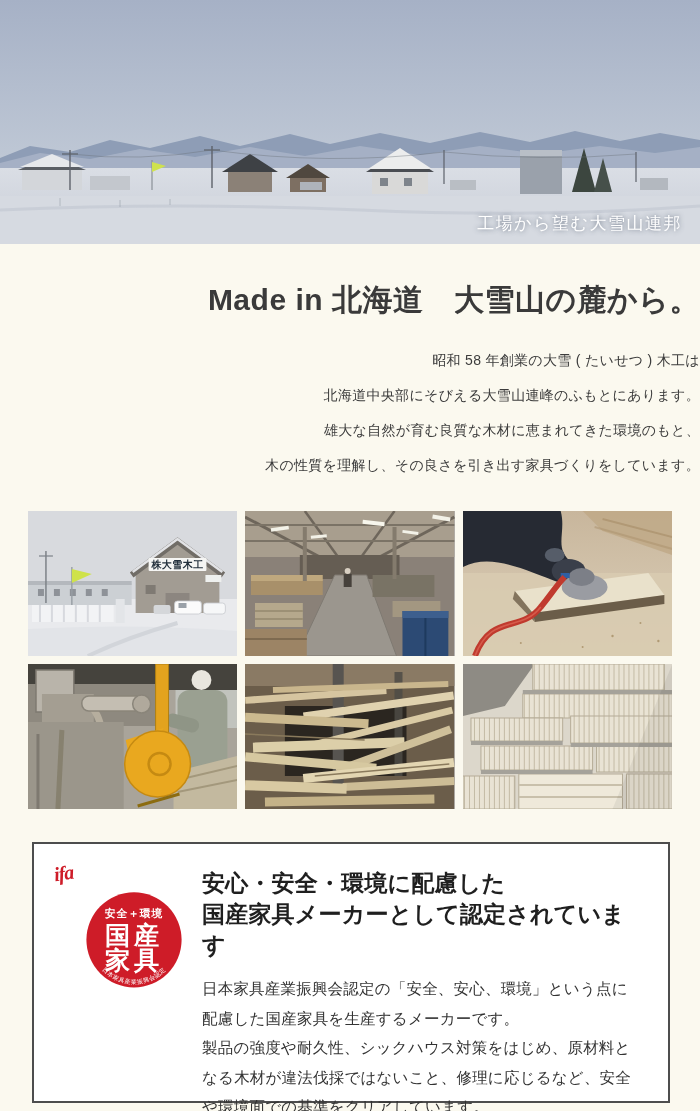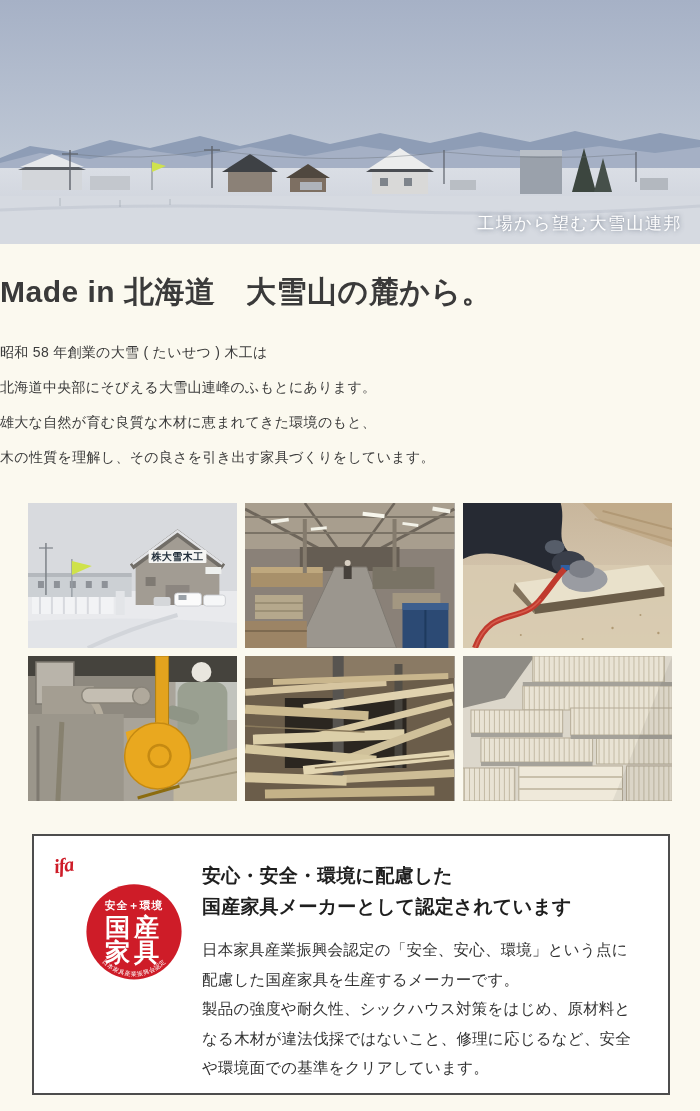--- a/index.html
+++ b/index.html
@@ -9,21 +9,21 @@
   
   .hero { position:relative; width:700px; height:244px; background:#b3bdcc; }
   .hero svg { display:block; }
   .hero-caption {
     position:absolute; right:18px; bottom:9px;
     color:#ffffff; font-size:17px; letter-spacing:1.5px;
     text-shadow:0 0 5px rgba(80,92,110,.85);
   }
 
   
-  .intro { text-align:left; padding-top:28px; }
+  .intro { text-align:right; padding-top:36px; }
   .intro h1 {
     font-size:30px; font-weight:600; color:#3a3a3a;
     letter-spacing:.5px; margin-bottom:22px;
   }
   .intro-body {
     font-size:14px; line-height:35px; color:#3c3c3c;
     white-space:pre-line; letter-spacing:.3px;
   }
 
   
@@ -43,21 +43,21 @@
   .badge-col { position:relative; width:148px; flex:none; }
   .ifa-mark {
     position:absolute; top:-2px; left:0px;
     color:#ce1c28; font-size:20px; font-weight:bold; font-style:italic;
     font-family:"Liberation Serif","DejaVu Serif",serif;
     transform:rotate(-8deg); letter-spacing:-1px;
   }
   .badge-circle { position:absolute; top:18px; left:24px; }
   .cert-text { flex:1; padding-top:4px; }
   .cert-heading {
-    font-size:19px; font-weight:700; color:#1f1f1f;
+    font-size:23px; font-weight:700; color:#1f1f1f;
     line-height:31px; white-space:pre-line; margin-bottom:13px;
     letter-spacing:.2px;
   }
   .cert-body {
     font-size:15.5px; line-height:29.5px; color:#333333;
     white-space:pre-line; letter-spacing:.2px;
   }
 </style>
 </head>
 <body>

